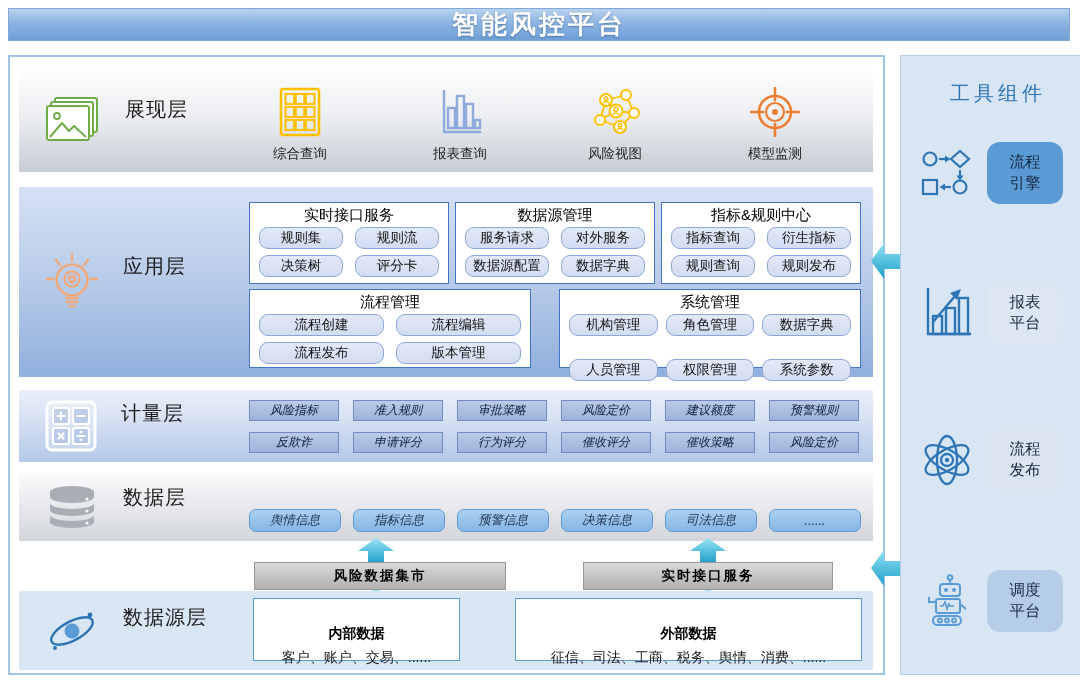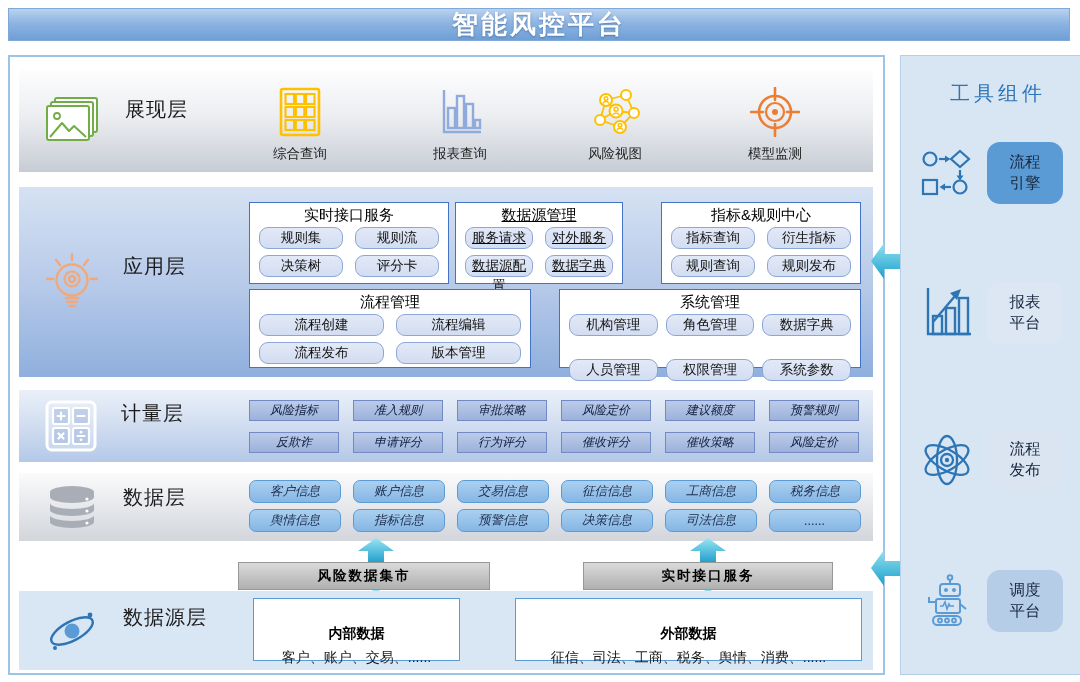--- a/index.html
+++ b/index.html
@@ -29,21 +29,21 @@
   .band-src{top:534px;height:79px;background:#d9e6f4;}
   .band-head{position:absolute;left:26px;top:50%;transform:translateY(-50%);display:flex;gap:24px;}
   .band-label{font-size:20px;color:#1b1b1b;letter-spacing:1px;white-space:nowrap;}
   
   .pres-item{position:absolute;top:15px;width:130px;text-align:center;}
   .pres-icon{height:52px;display:flex;align-items:flex-end;justify-content:center;}
   .pres-label{margin-top:8px;font-size:13.5px;color:#222;}
   
   .group{position:absolute;background:#fff;border:1.6px solid #4472c4;box-sizing:border-box;padding:2px 9px 5px;}
   .g1{left:230px;top:15px;width:200px;height:82px;}
-  .g2{left:436px;top:15px;width:168px;height:82px;text-decoration:underline;}
+  .g2{left:436px;top:15px;width:200px;height:82px;}
   .g3{left:642px;top:15px;width:200px;height:82px;}
   .g4{left:230px;top:102px;width:282px;height:79px;}
   .g5{left:540px;top:102px;width:302px;height:79px;}
   .group-title{text-align:center;font-size:15px;color:#000;line-height:20px;}
   .group-grid{display:grid;grid-template-columns:1fr 1fr;gap:6px 12px;margin-top:2px;}
   .g5 .group-grid{grid-template-columns:1fr 1fr 1fr;gap:23px 8px;}
   .app-chip{
     background:linear-gradient(180deg,#e2e9f7,#d3ddf1);border:1.2px solid #8ca6d8;border-radius:9px;
     text-align:center;font-size:13.5px;color:#111;height:22px;line-height:20px;box-sizing:border-box;
   }
@@ -62,21 +62,21 @@
     background:linear-gradient(180deg,#abd0f0,#86b6e4);border:1px solid #5b9bd5;border-radius:7px;
     font-size:12.5px;color:#1c2c4c;
   }
   
   .mid-box{
     position:absolute;top:505px;height:28px;box-sizing:border-box;
     background:linear-gradient(180deg,#dadada,#b0b0b0);border:1px solid #979797;
     display:flex;align-items:center;justify-content:center;
     font-size:13.5px;font-weight:bold;color:#000;letter-spacing:2px;
   }
-  .mid-left{left:228px;width:252px;}
+  .mid-left{left:244px;width:252px;}
   .mid-right{left:573px;width:250px;}
   
   .src-box{position:absolute;top:7px;height:63px;box-sizing:border-box;background:#fff;border:1.6px solid #5b9bd5;text-align:center;padding-top:22px;}
   .src-internal{left:234px;width:207px;}
   .src-external{left:496px;width:347px;}
   .src-title{font-size:14px;font-weight:bold;color:#000;line-height:24px;}
   .src-desc{font-size:14px;color:#1a1a1a;line-height:24px;white-space:nowrap;}
   
   .arrow-up{position:absolute;width:36px;height:25px;}
   .arrow-stub{position:absolute;width:36px;height:16px;}
@@ -333,28 +333,20 @@
           <path d="M5,8 a22,6 0 0 1 44,0 v5 a22,6 0 0 1 -44,0 z"></path>
           <path d="M5,19 a22,6 0 0 0 44,0 v7 a22,6 0 0 1 -44,0 z"></path>
           <path d="M5,31 a22,6 0 0 0 44,0 v7 a22,6 0 0 1 -44,0 z"></path>
         </g>
         <circle cx="42" cy="15" r="1.6" fill="#fff"></circle>
         <circle cx="42" cy="27" r="1.6" fill="#fff"></circle>
         <circle cx="42" cy="39" r="1.6" fill="#fff"></circle>
       </svg>
       <div class="band-label">数据层</div>
     </div>
-    <div class="chip-row data-row data-r1">
-        <div class="data-chip">客户信息</div>
-        <div class="data-chip">账户信息</div>
-        <div class="data-chip">交易信息</div>
-        <div class="data-chip">征信信息</div>
-        <div class="data-chip">工商信息</div>
-        <div class="data-chip">税务信息</div>
-      </div>
     <div class="chip-row data-row data-r2">
         <div class="data-chip">舆情信息</div>
         <div class="data-chip">指标信息</div>
         <div class="data-chip">预警信息</div>
         <div class="data-chip">决策信息</div>
         <div class="data-chip">司法信息</div>
         <div class="data-chip">......</div>
       </div>
   </div>
 

